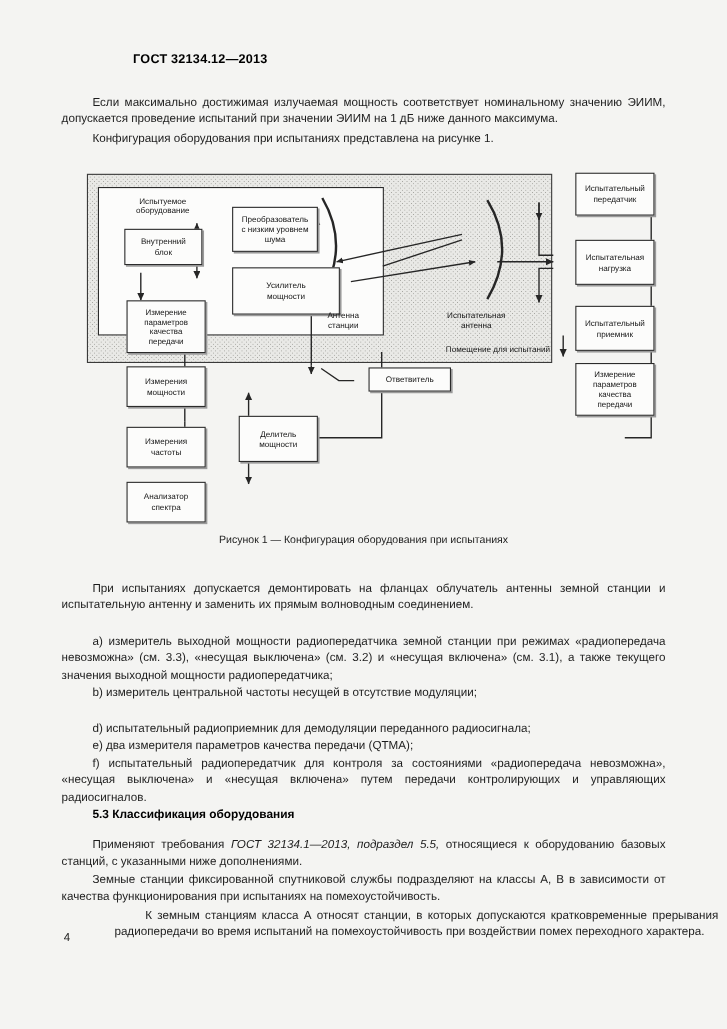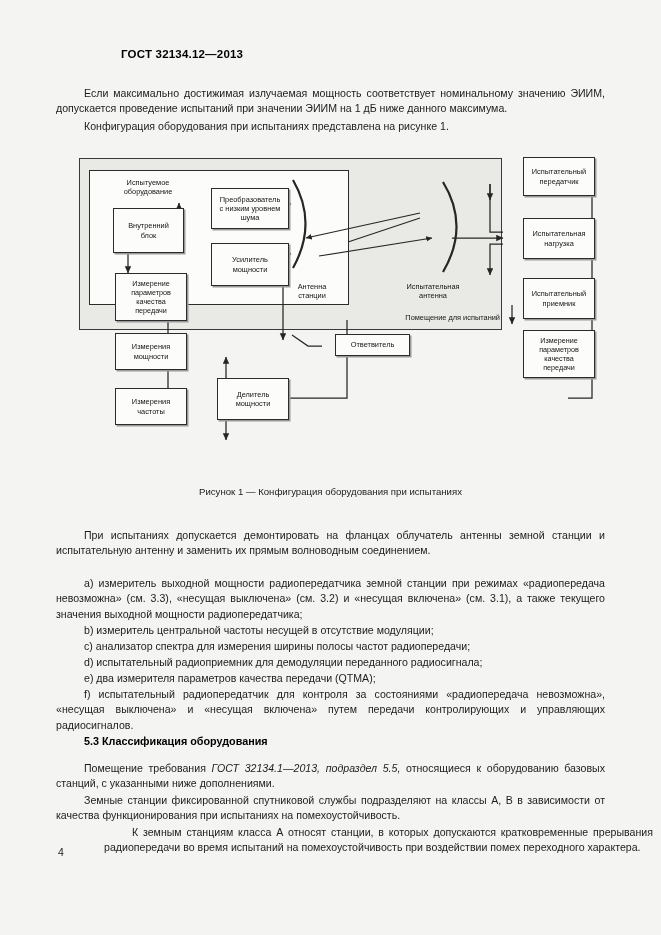--- a/index.html
+++ b/index.html
@@ -197,38 +197,39 @@
         <path d="M213,240 L166,240 L166,207" marker-end="url(#ah)"></path>
 
         <path d="M213,248 L176,248" marker-end="url(#ah)"></path>
 
         <path d="M213,258 L166,258 L166,290" marker-end="url(#ah)"></path>
       </g>
     </svg>
 
     <div class="lbl" style="left:40px; top:28px; width:96px;">Испытуемое<br>оборудование</div>
 
-    <div class="blk" style="left:36px; top:58px; width:71px; height:45px;text-align:center;">Внутренний<br>блок</div>
+    <div class="blk" style="left:36px; top:58px; width:71px; height:33px;text-align:center;">Внутренний<br>блок</div>
 
     <div class="blk" style="left:134px; top:38px; width:78px; height:41px;">Преобразователь<br>с низким уровнем<br>шума</div>
 
-    <div class="blk" style="left:134px; top:93px; width:78px; height:43px;">Усилитель<br>мощности</div>
+    <div class="blk" style="left:134px; top:93px; width:98px; height:43px;">Усилитель<br>мощности</div>
 
     <div class="lbl" style="left:224px; top:132px; width:56px;">Антенна<br>станции</div>
 
     <div class="lbl" style="left:328px; top:132px; width:90px;">Испытательная<br>антенна</div>
 
     <div class="lbl" style="left:300px; top:163px; width:140px; text-align:right;">Помещение для испытаний</div>
 
     <div class="blk" style="left:38px; top:123px; width:72px; height:48px; font-size:7.2px;">Измерение<br>параметров<br>качества<br>передачи</div>
 
     <div class="blk" style="left:38px; top:183px; width:72px; height:37px;">Измерения<br>мощности</div>
 
     <div class="blk" style="left:38px; top:238px; width:72px; height:37px;">Измерения<br>частоты</div>
 
+    <div class="blk" style="left:38px; top:288px; width:72px; height:37px;">Анализатор<br>спектра</div>
 
     <div class="blk" style="left:140px; top:228px; width:72px; height:42px;text-align:center;">Делитель<br>мощности</div>
 
     <div class="blk" style="left:258px; top:184px; width:75px; height:22px;">Ответвитель</div>
 
     <div class="blk" style="left:446px; top:7px; width:72px; height:39px;">Испытательный<br>передатчик</div>
 
     <div class="blk" style="left:446px; top:68px; width:72px; height:41px;">Испытательная<br>нагрузка</div>
 
     <div class="blk" style="left:446px; top:128px; width:72px; height:41px;">Испытательный<br>приемник</div>
@@ -236,27 +237,26 @@
     <div class="blk" style="left:446px; top:180px; width:72px; height:48px; font-size:7.2px;">Измерение<br>параметров<br>качества<br>передачи</div>
 
   </div>
 
   <div id="fig-caption">Рисунок  1 — Конфигурация оборудования при испытаниях</div>
 
   <div class="para indent" style="top:528px;">При испытаниях допускается демонтировать на фланцах облучатель антенны земной станции и испытательную антенну и заменить их прямым волноводным соединением.</div>
 
   <div class="para list" style="top:576px;">a)  измеритель выходной мощности радиопередатчика земной станции при режимах «радиопередача невозможна» (см. 3.3), «несущая выключена» (см. 3.2) и «несущая включена» (см. 3.1), а также текущего значения выходной мощности радиопередатчика;</div>
   <div class="para list" style="top:623px;">b)  измеритель центральной частоты несущей в отсутствие модуляции;</div>
-  <div class="para list" style="top:639px;">c)  анализатор спектра для измерения ширины полосы частот радиопередачи;</div>
   <div class="para list" style="top:655px;">d)  испытательный радиоприемник для демодуляции переданного радиосигнала;</div>
   <div class="para list" style="top:671px;">e)  два измерителя параметров качества передачи (QTMA);</div>
   <div class="para list" style="top:687px;">f)  испытательный радиопередатчик для контроля за состояниями «радиопередача невозможна», «несущая выключена» и «несущая включена» путем передачи контролирующих и управляющих радиосигналов.</div>
 
   <div class="heading" style="top:735px;">5.3  Классификация оборудования</div>
 
-  <div class="para indent" style="top:761px;"><span>Помещение требования </span><span class="ital">ГОСТ 32134.1—2013, подраздел 5.5,</span><span> относящиеся к оборудованию базовых станций, с указанными ниже дополнениями.</span></div>
+  <div class="para indent" style="top:761px;"><span>Применяют требования </span><span class="ital">ГОСТ 32134.1—2013, подраздел 5.5,</span><span> относящиеся к оборудованию базовых станций, с указанными ниже дополнениями.</span></div>
 
   <div class="para indent" style="top:793px;">Земные станции фиксированной спутниковой службы подразделяют на классы А, В в зависимости от качества функционирования при испытаниях на помехоустойчивость.</div>
   <div class="para indent" style="top:825px;margin-left:48px;">К земным станциям класса А относят станции, в которых допускаются кратковременные прерывания радиопередачи во время испытаний на помехоустойчивость при воздействии помех переходного характера.</div>
 
   <div id="page-number">4</div>
 
 </div>
 
 </body></html>

